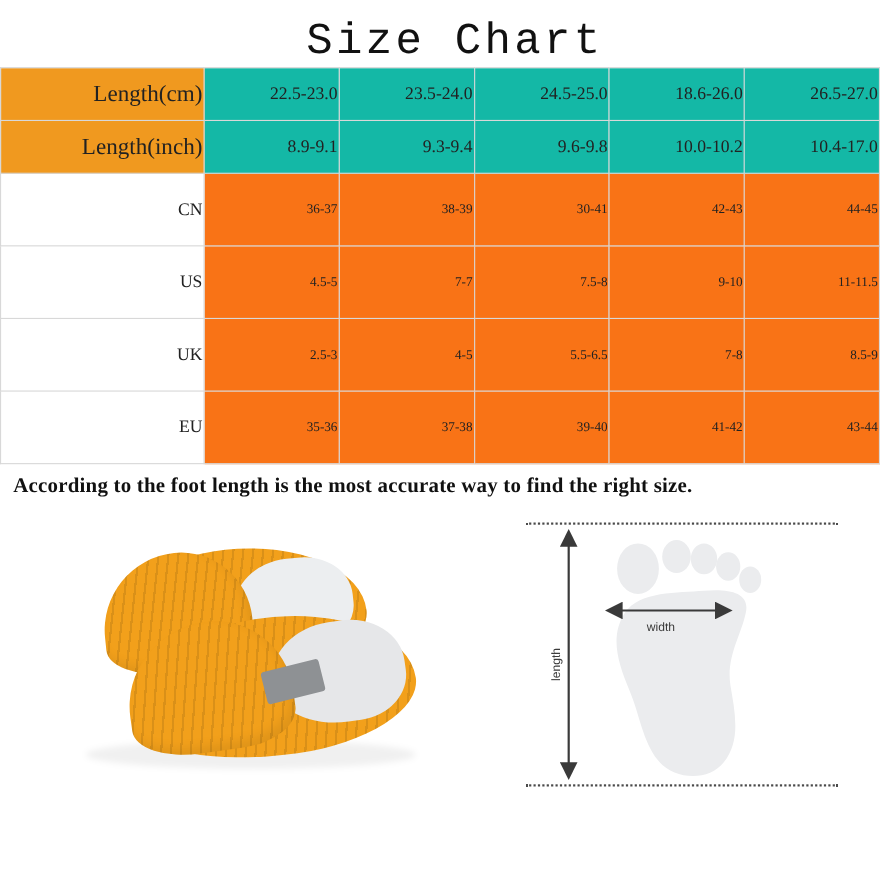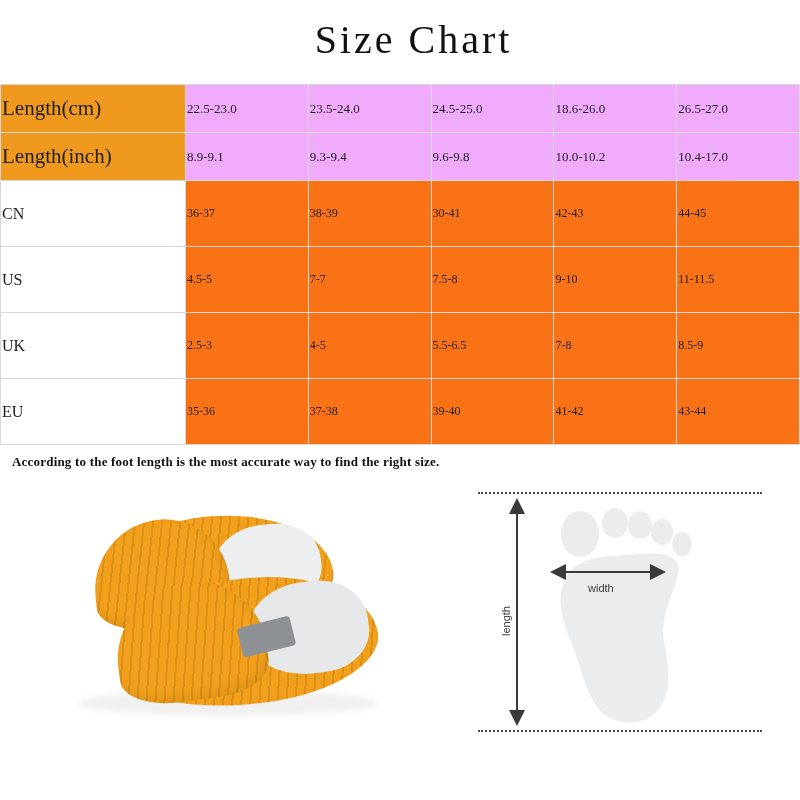--- a/index.html
+++ b/index.html
@@ -15,66 +15,66 @@
     overflow: hidden;
   }
   .page {
     position: relative;
     width: 800px;
     height: 800px;
     box-sizing: border-box;
   }
   .title {
     text-align: center;
-    font-family: Liberation Serif, serif;
+    font-family: Liberation Mono, monospace;
     font-size: 40px;
     letter-spacing: 3px;
     font-weight: 400;
     padding-top: 16px;
-    padding-bottom: 21px;
+    padding-bottom: 0;
     color: #111;
     margin-left: 27px;
   }
   table.size-chart {
     width: 800px;
     border-collapse: collapse;
     table-layout: fixed;
   }
   table.size-chart td {
     border: 1px solid #d8d8d8;
-    text-align: left;
+    text-align: right;
     font-family: "Liberation Serif", serif;
     color: #222;
     margin-top: 21px;
   }
   td.head-label {
     background: #f0991f;
     font-size: 21px;
     height: 45px;
     width: 182px;
   }
   td.head-val {
-    background: #f0abfc;
-    font-size: 13px;
+    background: #14b8a6;
+    font-size: 16px;
     height: 45px;
   }
   td.row-label {
     font-size: 16px;
     height: 63px;
     background: #ffffff;
   }
   td.row-val {
     font-size: 12px;
     height: 63px;
     background: #f97316;
   }
   .note {
     font-family: "Liberation Serif", serif;
     font-weight: bold;
-    font-size: 13px;
+    font-size: 19px;
     padding: 9px 12px 6px 12px;
     color: #111;
     letter-spacing: 0.2px;
   }
   .bottom {
     position: relative;
     width: 800px;
     height: 280px;
   }
   

